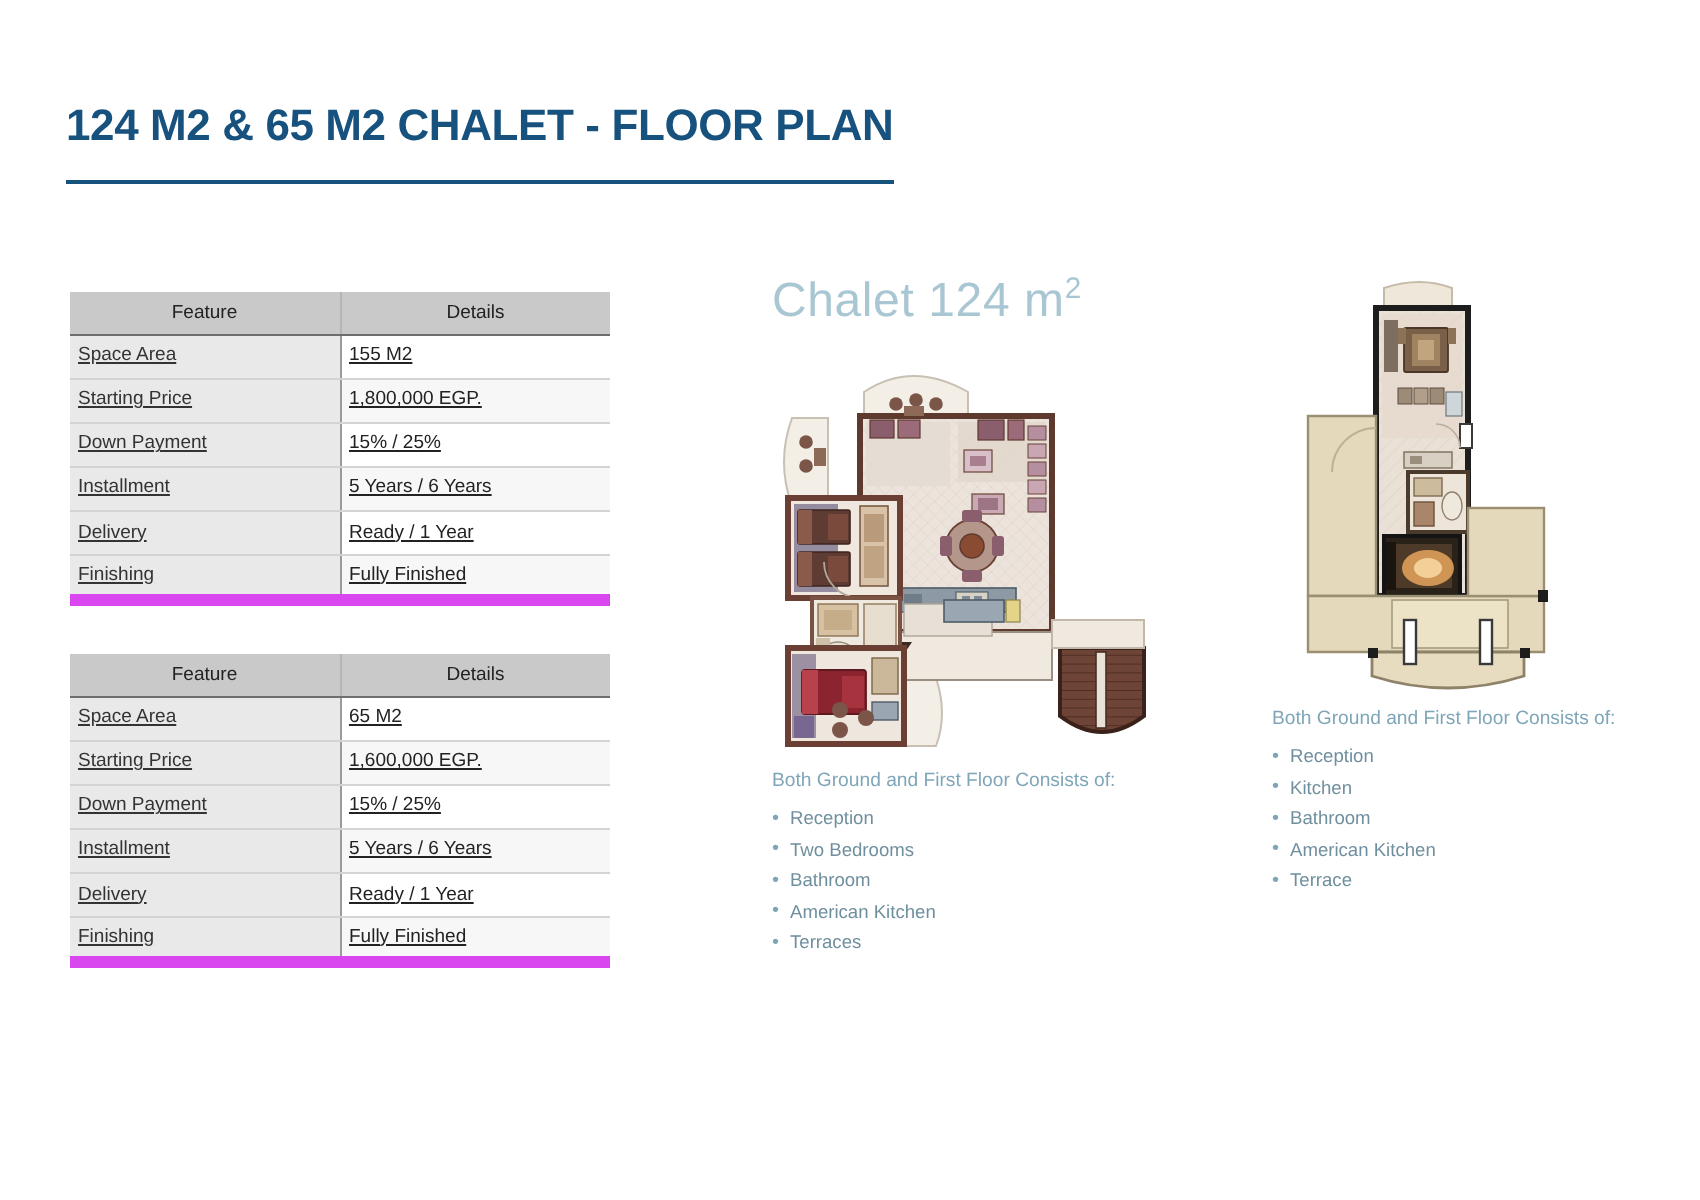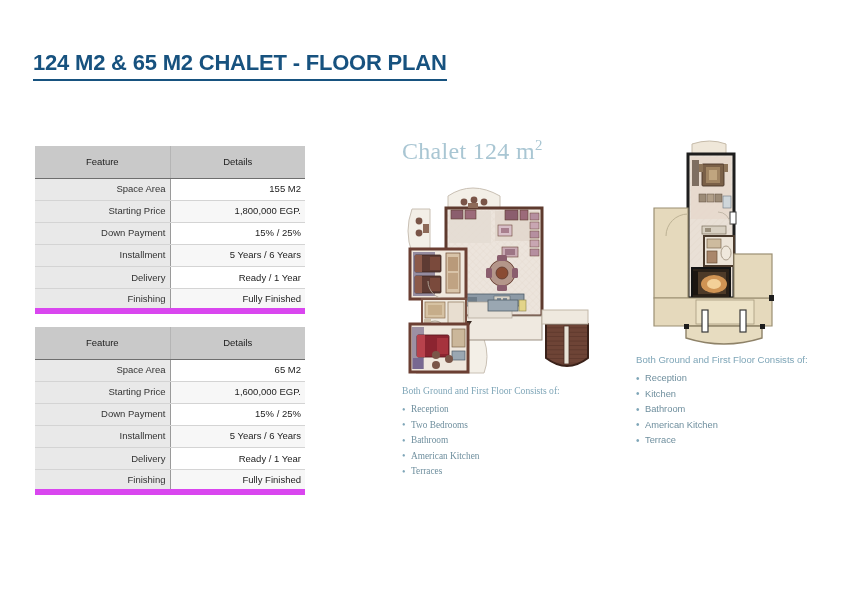--- a/index.html
+++ b/index.html
@@ -19,72 +19,73 @@
 
   
   .page-title {
     position: absolute;
     left: 33px; top: 50px;
     font-size: 22px;
     font-weight: bold;
     letter-spacing: -0.2px;
     color: #17527f;
     border-bottom: 2px solid #17527f;
-    padding-bottom: 3px;
+    padding-bottom: 14px;
     display: inline-block;
     white-space: nowrap;
   }
 
   
   .spec-table {
     position: absolute;
     width: 270px;
     border-collapse: collapse;
     font-size: 9.5px;
     color: #2b2b2b;
   }
   .spec-table.t1 { left: 35px; top: 146px; }
   .spec-table.t2 { left: 35px; top: 327px; }
 
   .spec-table th {
     font-weight: normal;
     font-size: 9.5px;
     background: #c9c9c9;
     color: #222;
-    height: 32px;
+    height: 21px;
     padding: 0;
     text-align: center;
     border-bottom: 1px solid #6e6e6e;
   }
   .spec-table th.feature-h { border-right: 1px solid #b5b5b5; }
 
   .spec-table td {
     height: 22.2px;
     padding: 0 4px;
-    text-align: right;
+    text-align: left;
     border-bottom: 1px solid #d4d4d4;
     line-height: 1.1;
+    text-decoration: underline;
   }
   .spec-table td.feat {
     width: 135px;
     background: #e9e9e9;
     color: #333;
     border-right: 1px solid #9a9a9a;
   }
   .spec-table td.det {
     width: 135px;
     background: #ffffff;
     color: #222;
   }
   .spec-table tr:nth-child(even) td.det { background: #f7f7f7; }
   .spec-table tr:last-child td { border-bottom: 6px solid #d946ef; }
 
   
   .plan-col { position: absolute; }
-  .plan-col.c124 { left: 402px; top: 138px; width: 240px; font-family: Liberation Serif, serif; }
+  .plan-col.c124 { left: 386px; top: 138px; width: 240px; }
   .plan-col.c65  { left: 636px; top: 138px; width: 215px; }
 
   .plan-heading {
     font-size: 24px;
     font-weight: normal;
     color: #a9c6d3;
     letter-spacing: 0.3px;
     white-space: nowrap;
     line-height: 1;
     margin: 0 0 6px 0;

